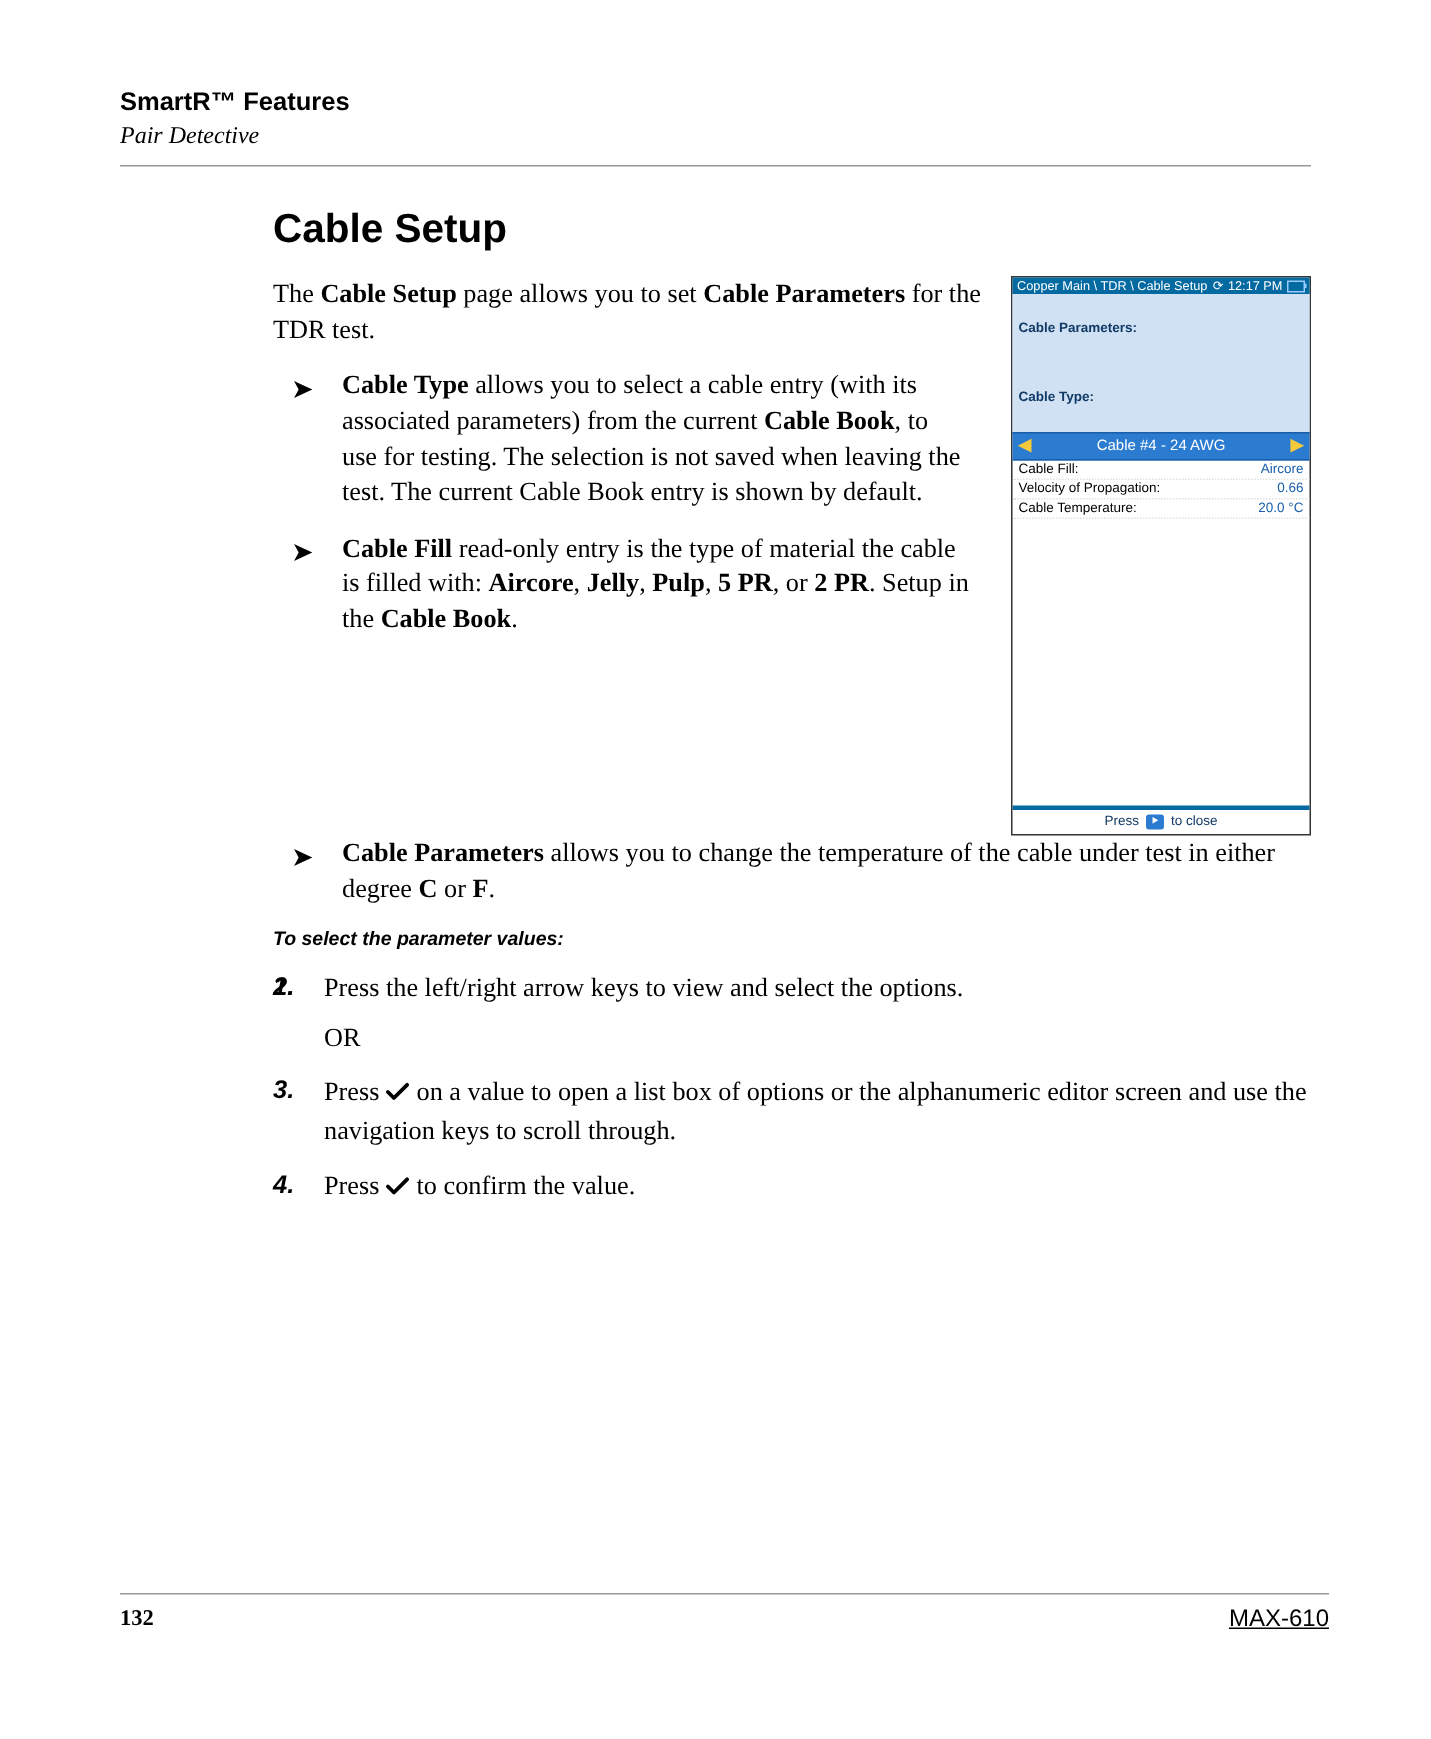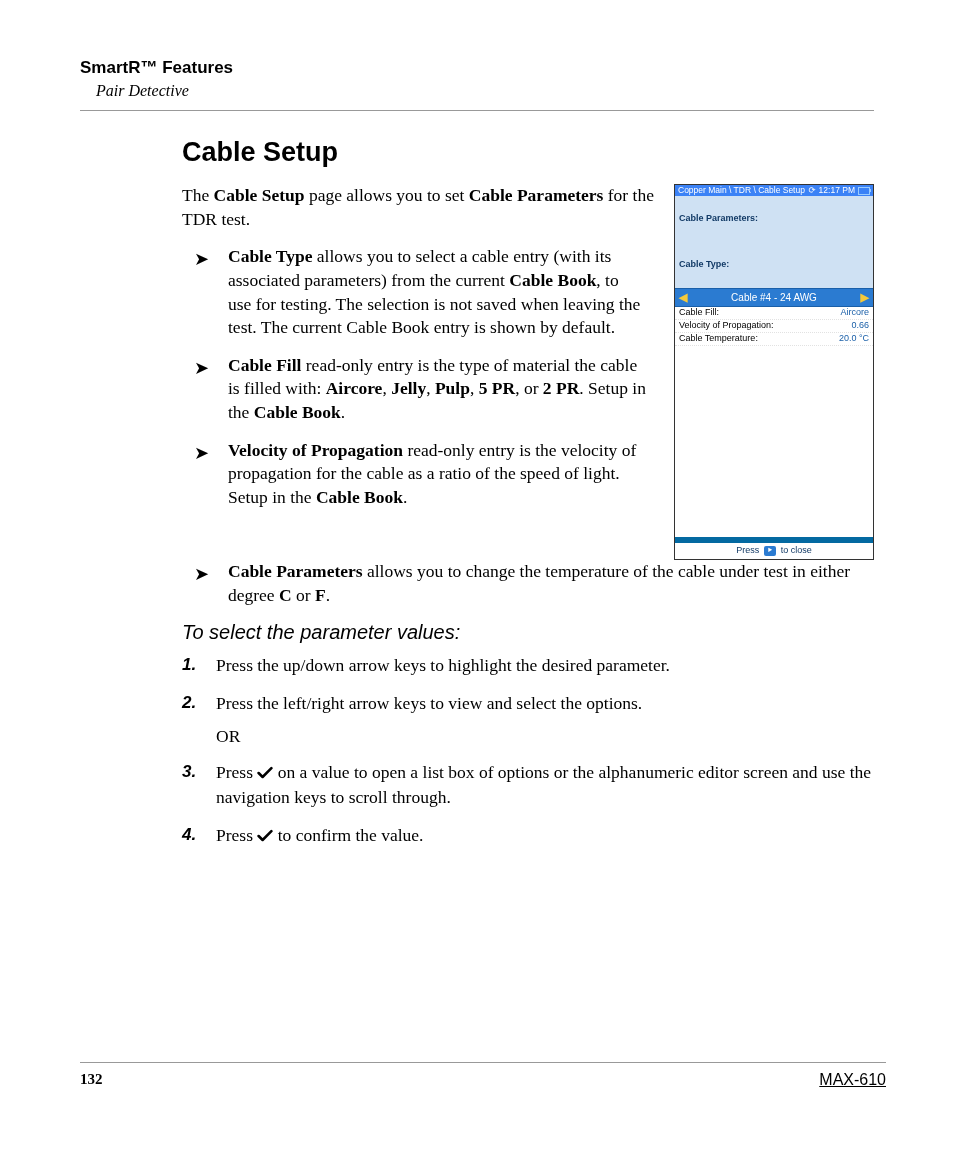--- a/index.html
+++ b/index.html
@@ -23,21 +23,20 @@
   .running-title {
     font-family: "Segoe UI", Arial, sans-serif;
     font-weight: 700;
     font-size: 17px;
   }
   .running-sub {
     font-family: "Times New Roman", serif;
     font-style: italic;
     font-size: 16px;
     margin-top: 4px;
-    margin-left: 16px;
   }
   .hr {
     border: none;
     border-top: 1.5px solid #999;
     margin: 10px 0 26px 0;
   }
   .content {
     margin-left: 102px;
   }
   .h1 {
@@ -65,23 +64,23 @@
   ul.arrow-list > li::before {
     content: "➤";
     position: absolute;
     left: 0;
     top: 2px;
     font-size: 18px;
     color: #000;
   }
   .instr-head {
     font-family: "Segoe UI", Arial, sans-serif;
-    font-weight: 400;
+    font-weight: 700;
     font-style: italic;
-    font-size: 20px;
+    font-size: 13px;
     margin: 8px 0 10px 0;
   }
   ol.steps { list-style: none; padding: 0; margin: 0; }
   ol.steps > li {
     position: relative;
     padding-left: 34px;
     margin-bottom: 14px;
     font-size: 17.5px;
     line-height: 1.35;
   }
@@ -105,21 +104,21 @@
   .device {
     width: 198px;
     flex: 0 0 198px;
     border: 1px solid #333;
     background: #fff;
     font-family: Arial, Helvetica, sans-serif;
     font-size: 9px;
     line-height: 1.1;
   }
   .dev-status {
-    background: #3b82f6;
+    background: #0369a1;
     color: #fff;
     display: flex;
     justify-content: space-between;
     padding: 1px 3px;
     font-size: 8.5px;
     align-items: center;
   }
   .dev-status .right { display:flex; gap:3px; align-items:center; }
   .dev-bat {
     width:10px; height:6px; border:1px solid #9cf; position:relative;
@@ -153,21 +152,21 @@
   .dev-select .r { right: 4px; }
   .dev-rows { height: 230px; }
   .dev-row {
     display: flex;
     justify-content: space-between;
     padding: 1px 4px;
     border-bottom: 1px dotted #e2e2e2;
   }
   .dev-row .v { color: #1a5fa8; }
   .dev-footer {
-    border-top: 6px solid #0369a1;
+    border-top: 3px solid #0369a1;
     text-align: center;
     padding: 3px 0;
     font-size: 9px;
     color: #123a66;
   }
   .dev-key {
     display:inline-block;
     background:#2b7bd1;
     color:#fff;
     border-radius:2px;
@@ -214,23 +213,20 @@
         <p>
           <span>The </span><span class="b">Cable Setup</span><span> page allows you to set </span><span class="b">Cable Parameters</span><span> for the TDR test.</span>
         </p>
 
         <ul class="arrow-list">
           <li>
             <span class="b">Cable Type</span><span> allows you to select a cable entry (with its associated parameters) from the current </span><span class="b">Cable Book</span><span>, to use for testing. The selection is not saved when leaving the test. The current Cable Book entry is shown by default.</span>
           </li>
           <li>
             <span class="b">Cable Fill</span><span> read-only entry is the type of material the cable is filled with: </span><span class="b">Aircore</span><span>, </span><span class="b">Jelly</span><span>, </span><span class="b">Pulp</span><span>, </span><span class="b">5 PR</span><span>, or </span><span class="b">2 PR</span><span>. Setup in the </span><span class="b">Cable Book</span><span>.</span>
-          </li>
-          <li>
-            <span class="b">Velocity of Propagation</span><span> read-only entry is the velocity of propagation for the cable as a ratio of the speed of light. Setup in the </span><span class="b">Cable Book</span><span>.</span>
           </li>
         </ul>
       </div>
 
       <div class="device">
         <div class="dev-status">
           <span>Copper Main \ TDR \ Cable Setup</span>
           <span class="right">
             <span>⟳</span>
             <span>12:17 PM</span>
@@ -268,21 +264,20 @@
       <li>
         <span class="b">Cable Parameters</span><span> allows you to change the temperature of the cable under test in either degree </span><span class="b">C</span><span> or </span><span class="b">F</span><span>.</span>
       </li>
     </ul>
 
     <div class="instr-head">To select the parameter values:</div>
 
     <ol class="steps">
       <li>
         <span class="num">1.</span>
-        <span>Press the up/down arrow keys to highlight the desired parameter.</span>
       </li>
       <li>
         <span class="num">2.</span>
         <span>Press the left/right arrow keys to view and select the options.</span>
       </li>
     </ol>
     <div class="or">OR</div>
     <ol class="steps">
       <li>
         <span class="num">3.</span>

